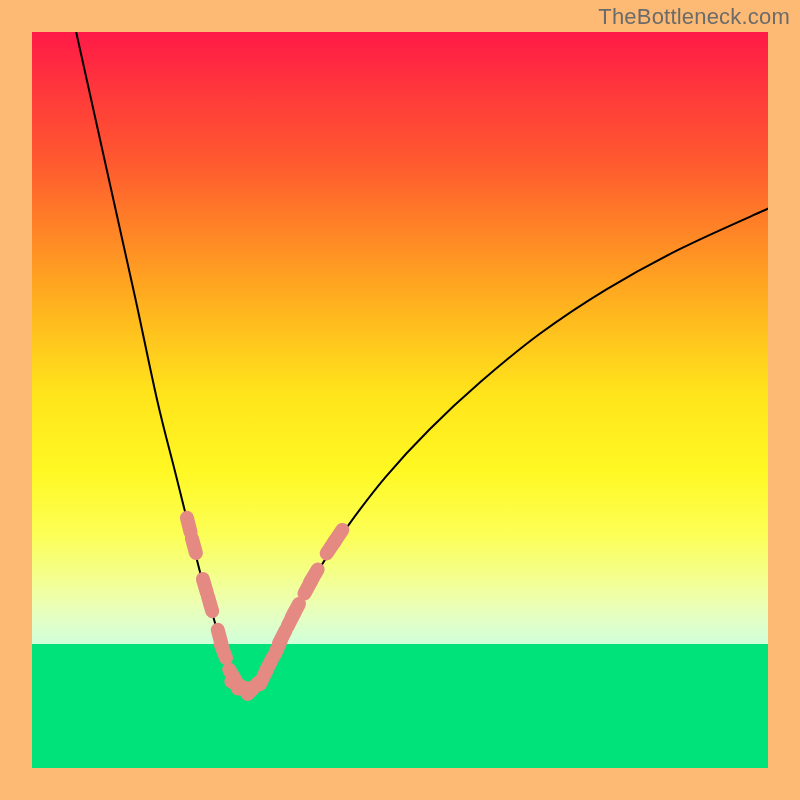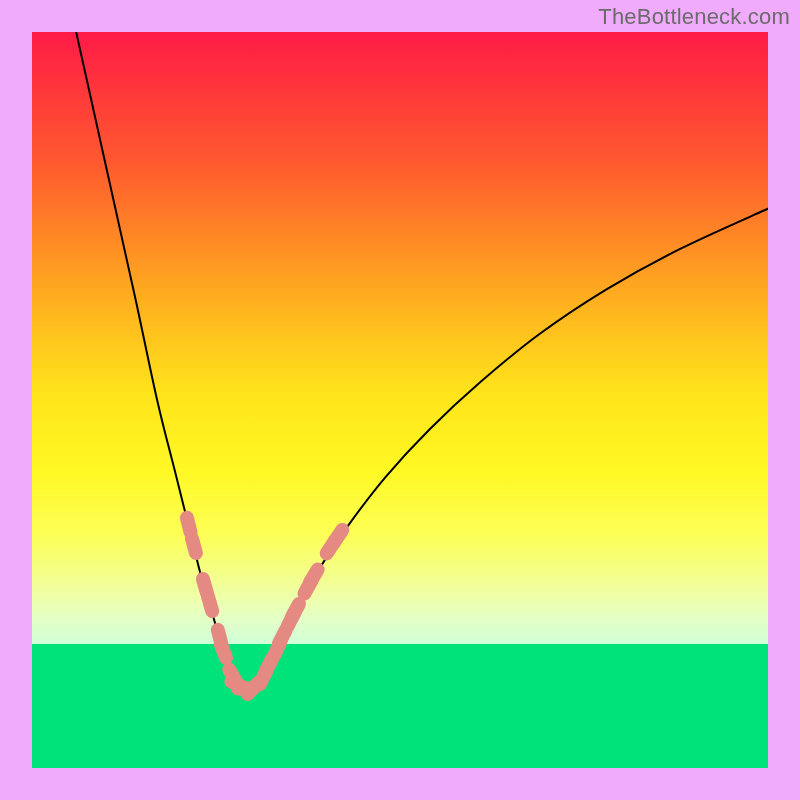--- a/index.html
+++ b/index.html
@@ -7,21 +7,21 @@
     padding: 0;
     width: 800px;
     height: 800px;
     background: #000;
     overflow: hidden;
     font-family: Arial, Helvetica, sans-serif;
   }
   .frame {
     position: absolute;
     inset: 0;
-    background: #f0abfc;
+    background: #fdba74;
   }
   .plot-area {
     position: absolute;
     left: 32px;
     top: 32px;
     width: 736px;
     height: 736px;
     overflow: hidden;
   }
   .gradient {

